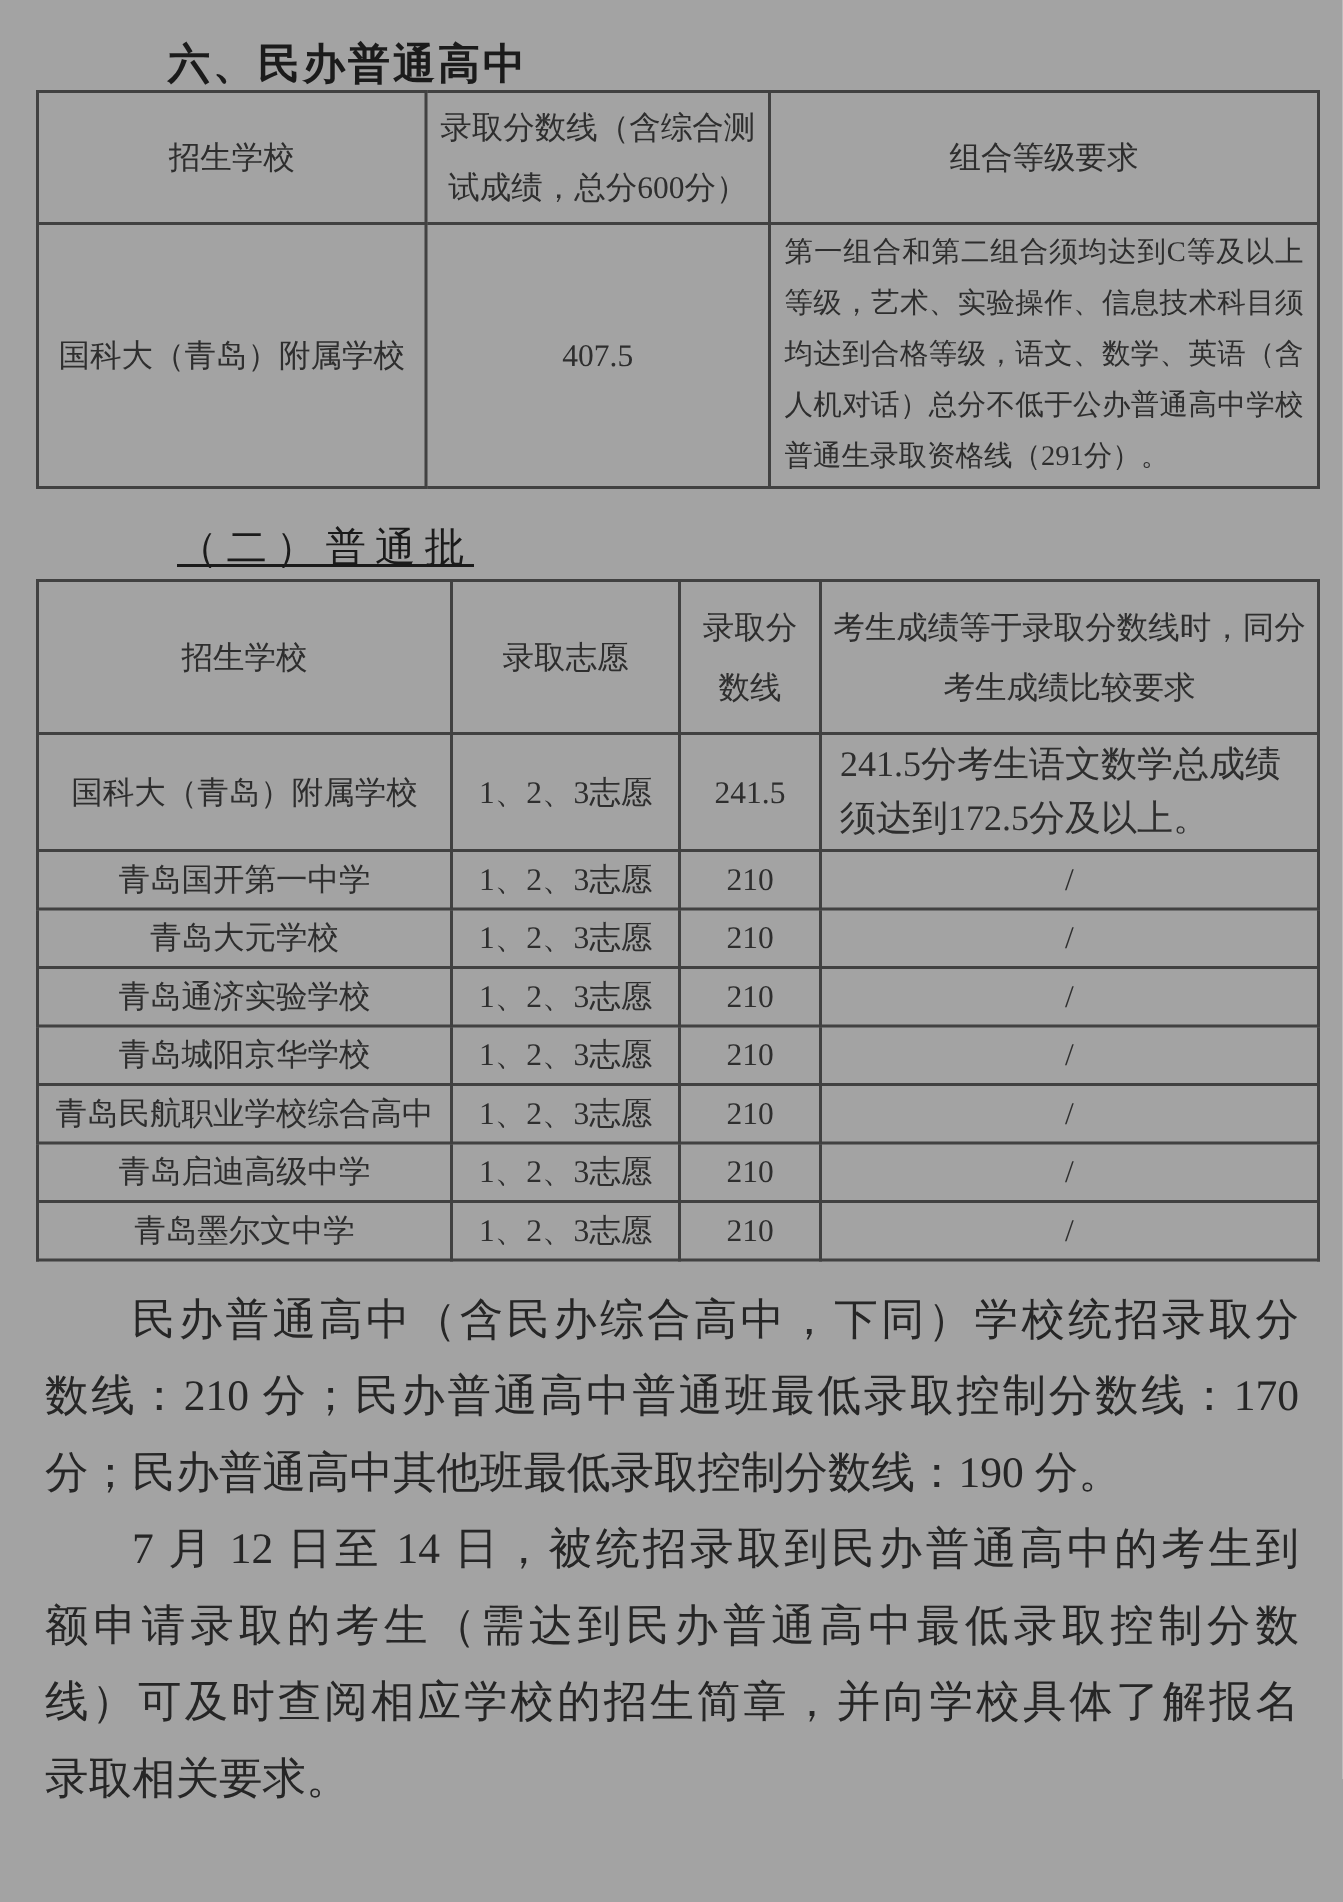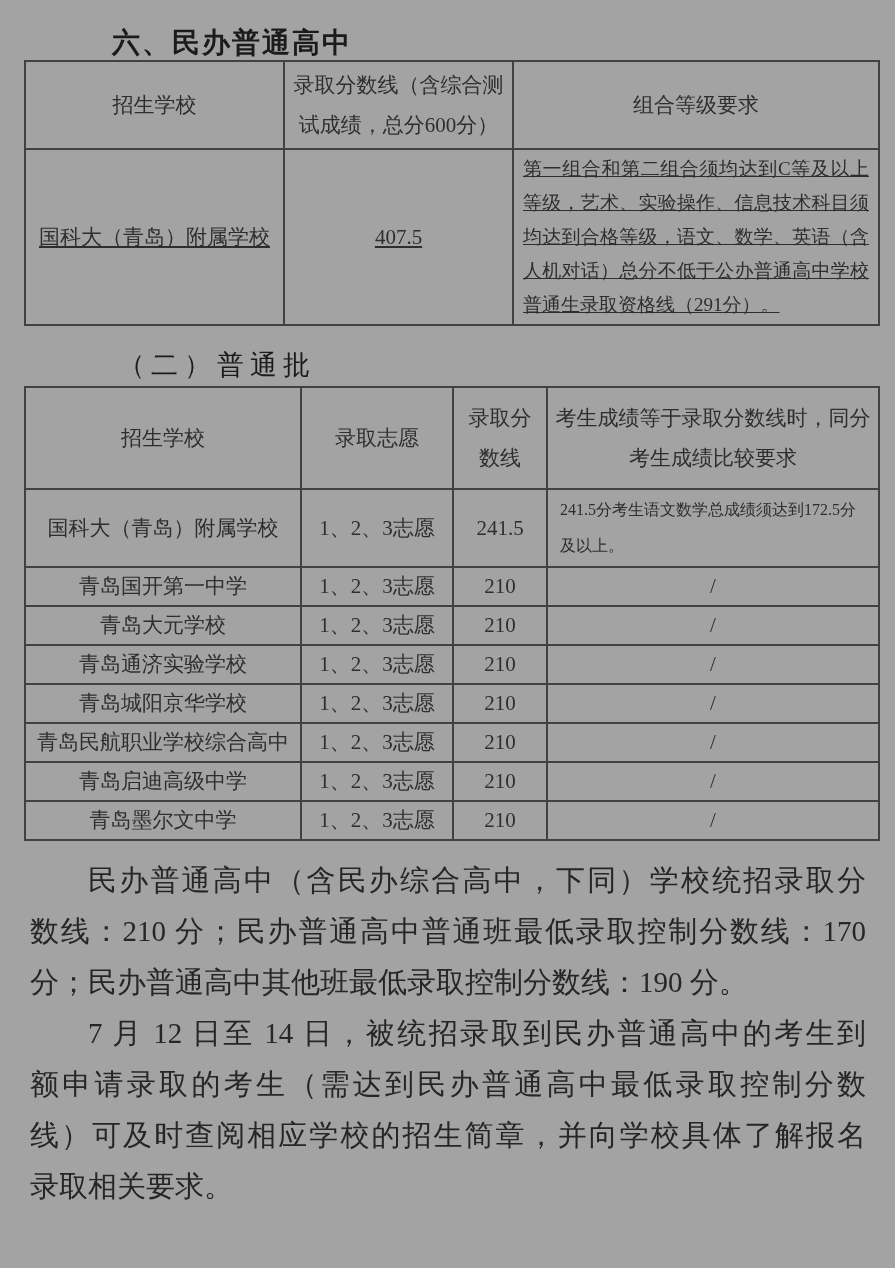--- a/index.html
+++ b/index.html
@@ -25,57 +25,57 @@
     letter-spacing: 2px;
   }
   .sec-heading {
     margin: 14px 0 4px 118px;
     font-weight: 400;
     font-size: 27px;
     line-height: 34px;
     letter-spacing: 6px;
     color: #1b1b1b;
   }
-  .sec-heading.second { margin-top: 22px; }
+  .sec-heading.second { margin-top: 22px; text-decoration: underline; }
   table {
     border-collapse: collapse;
     table-layout: fixed;
     margin-left: 24px;
     width: 854px;
     font-size: 21px;
     color: #2e2e2e;
   }
   th, td {
     border: 2px solid #414141;
     font-weight: 400;
     text-align: center;
     vertical-align: middle;
     padding: 2px 8px;
     line-height: 40px;
   }
   
   .t1 .head-row { height: 88px; }
   .t1 .body-row { height: 172px; }
-  .t1 td { line-height: 36px; text-decoration: underline; }
+  .t1 td { line-height: 36px; }
   .t1 .requirement-cell {
     text-align: justify;
     font-size: 19px;
     line-height: 34px;
     padding: 2px 9px;
   }
   
   .t2 .head-row { height: 83px; }
   .t2 .row-tall { height: 73px; }
   .t2 .row-s { height: 37px; line-height: 33px; }
   .t2 .row-s td { line-height: 33px; margin-left: 17px; }
   .t2 .score-col-header { padding: 10px 12px; }
   .t2 .compare-col-header { padding: 2px 0; }
   .t2 .note-cell-tall {
     text-align: left;
-    font-size: 16px;
+    font-size: 24px;
     line-height: 36px;
     padding: 2px 12px;
     margin-top: 16px;
   }
   
   .paras {
     margin: 14px 29px 0 30px;
     font-size: 29px;
     line-height: 51px;
     color: #262626;

